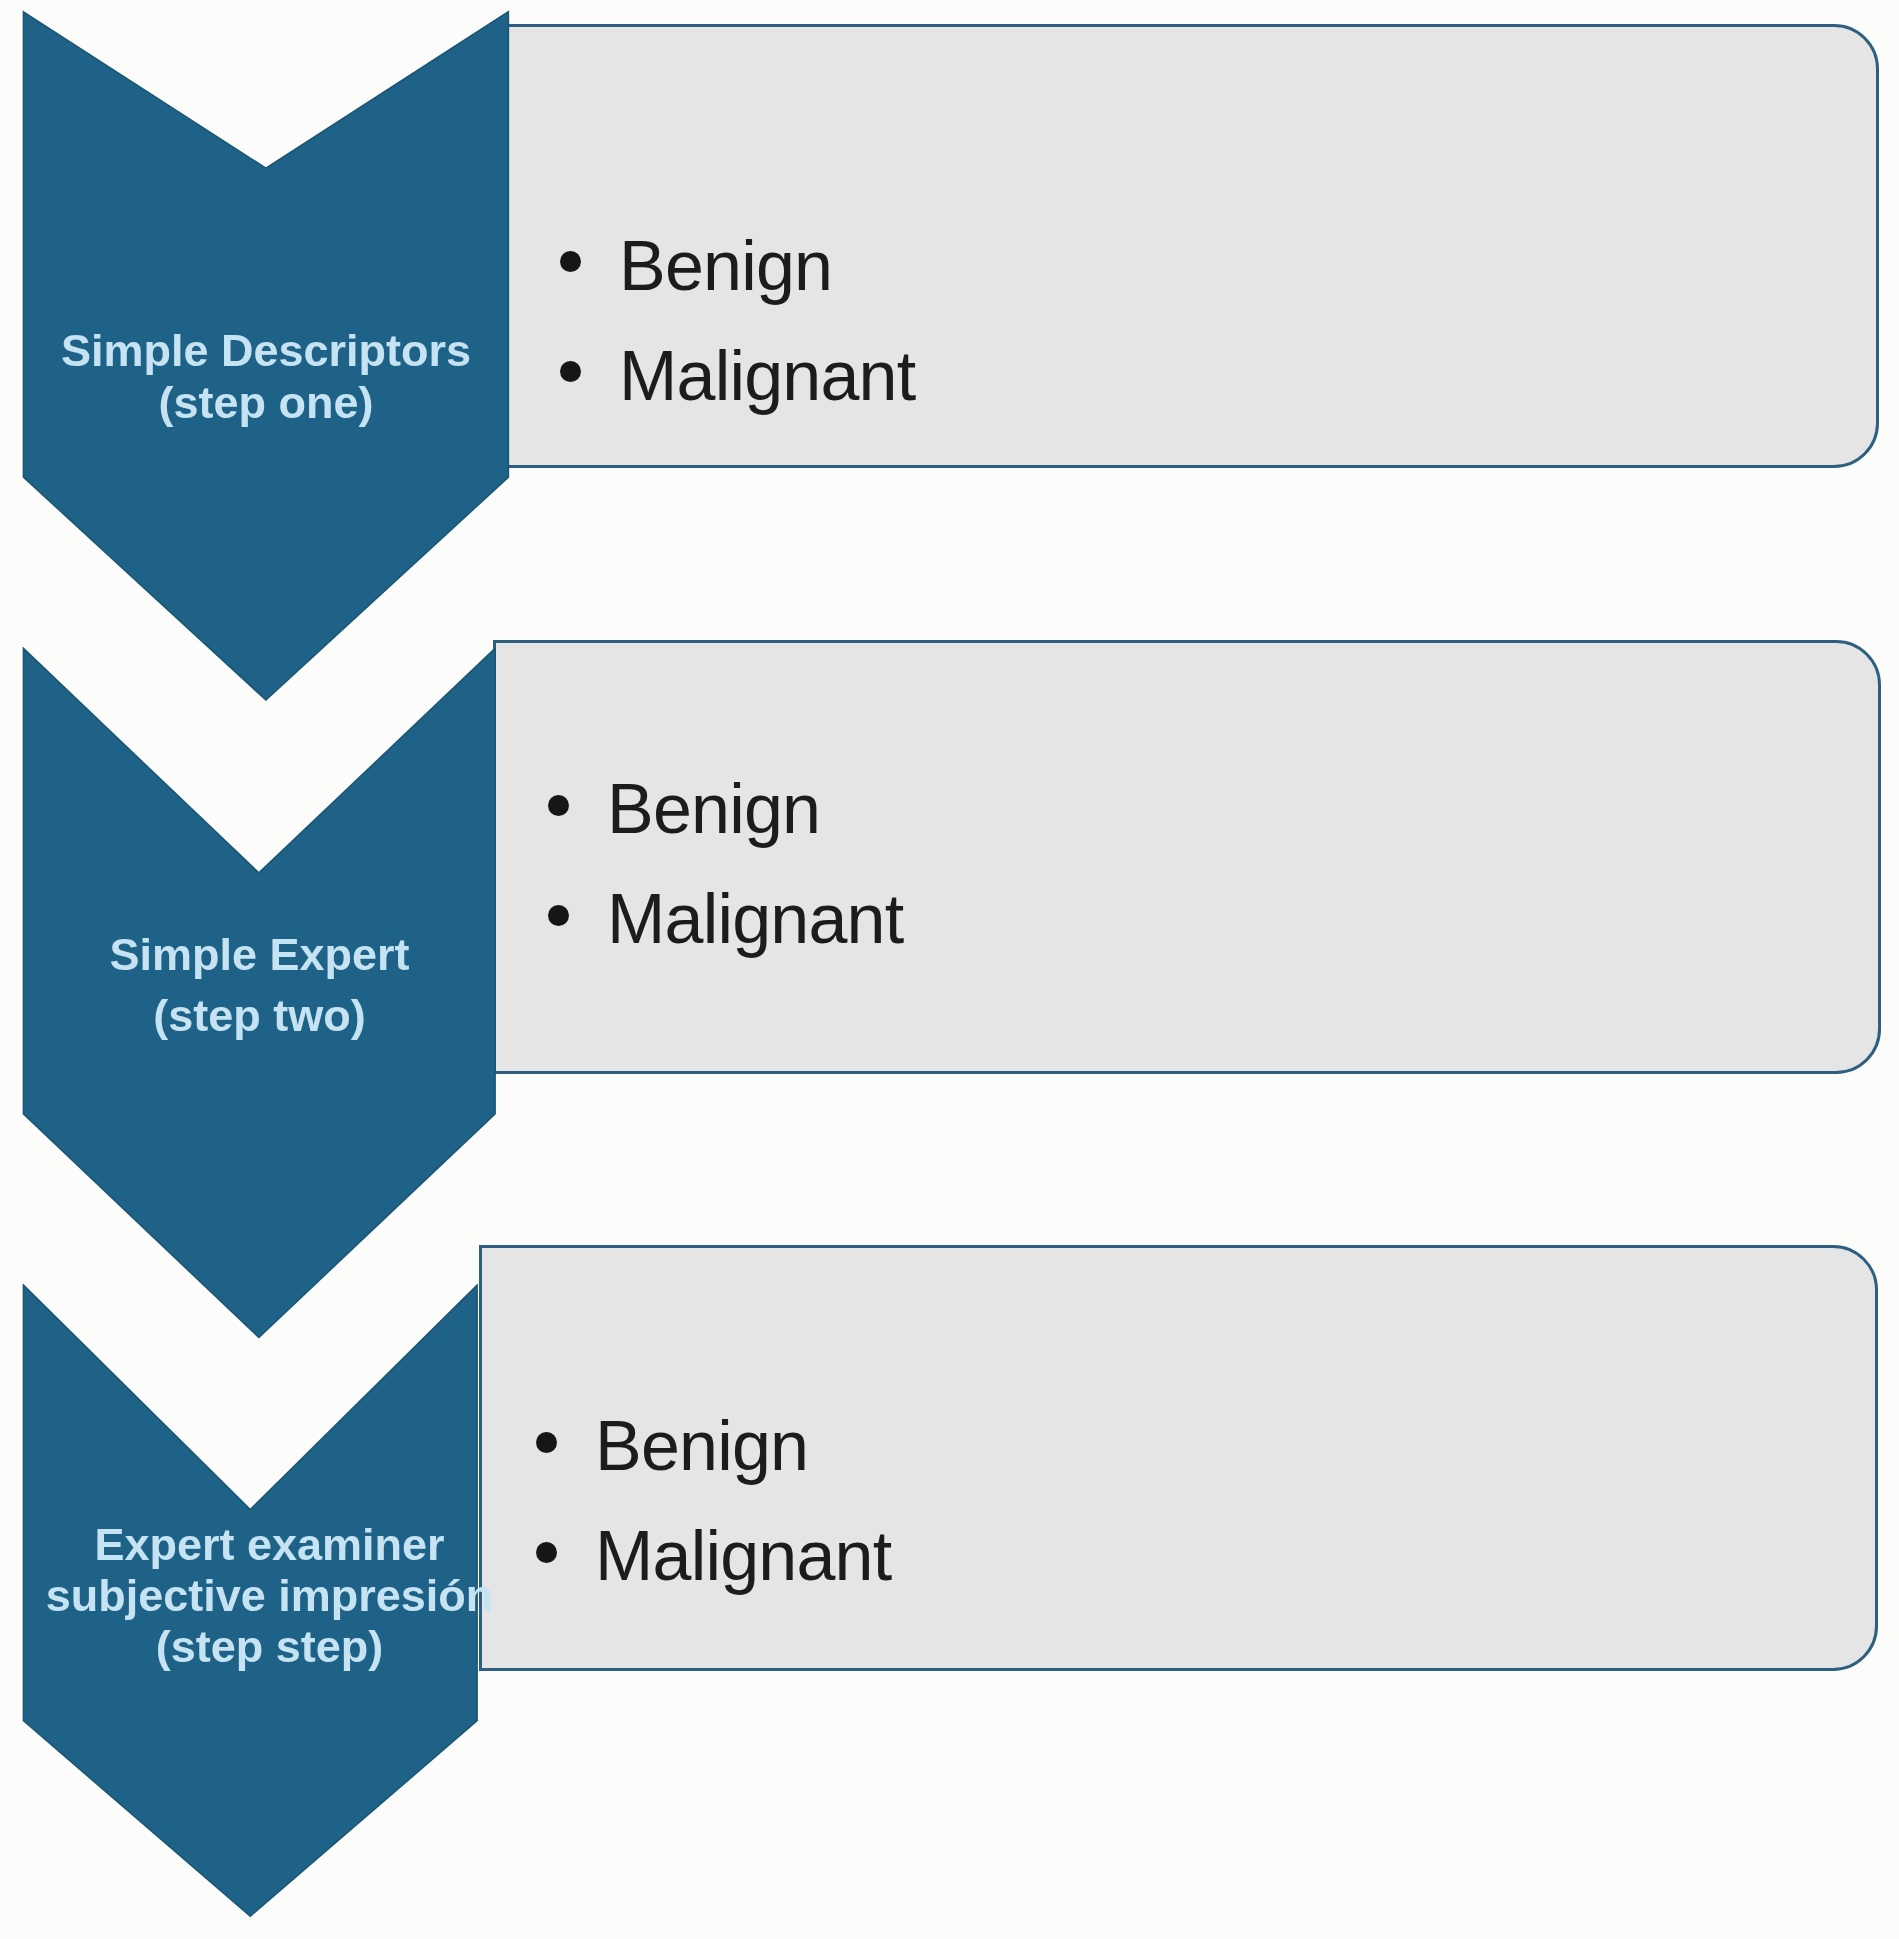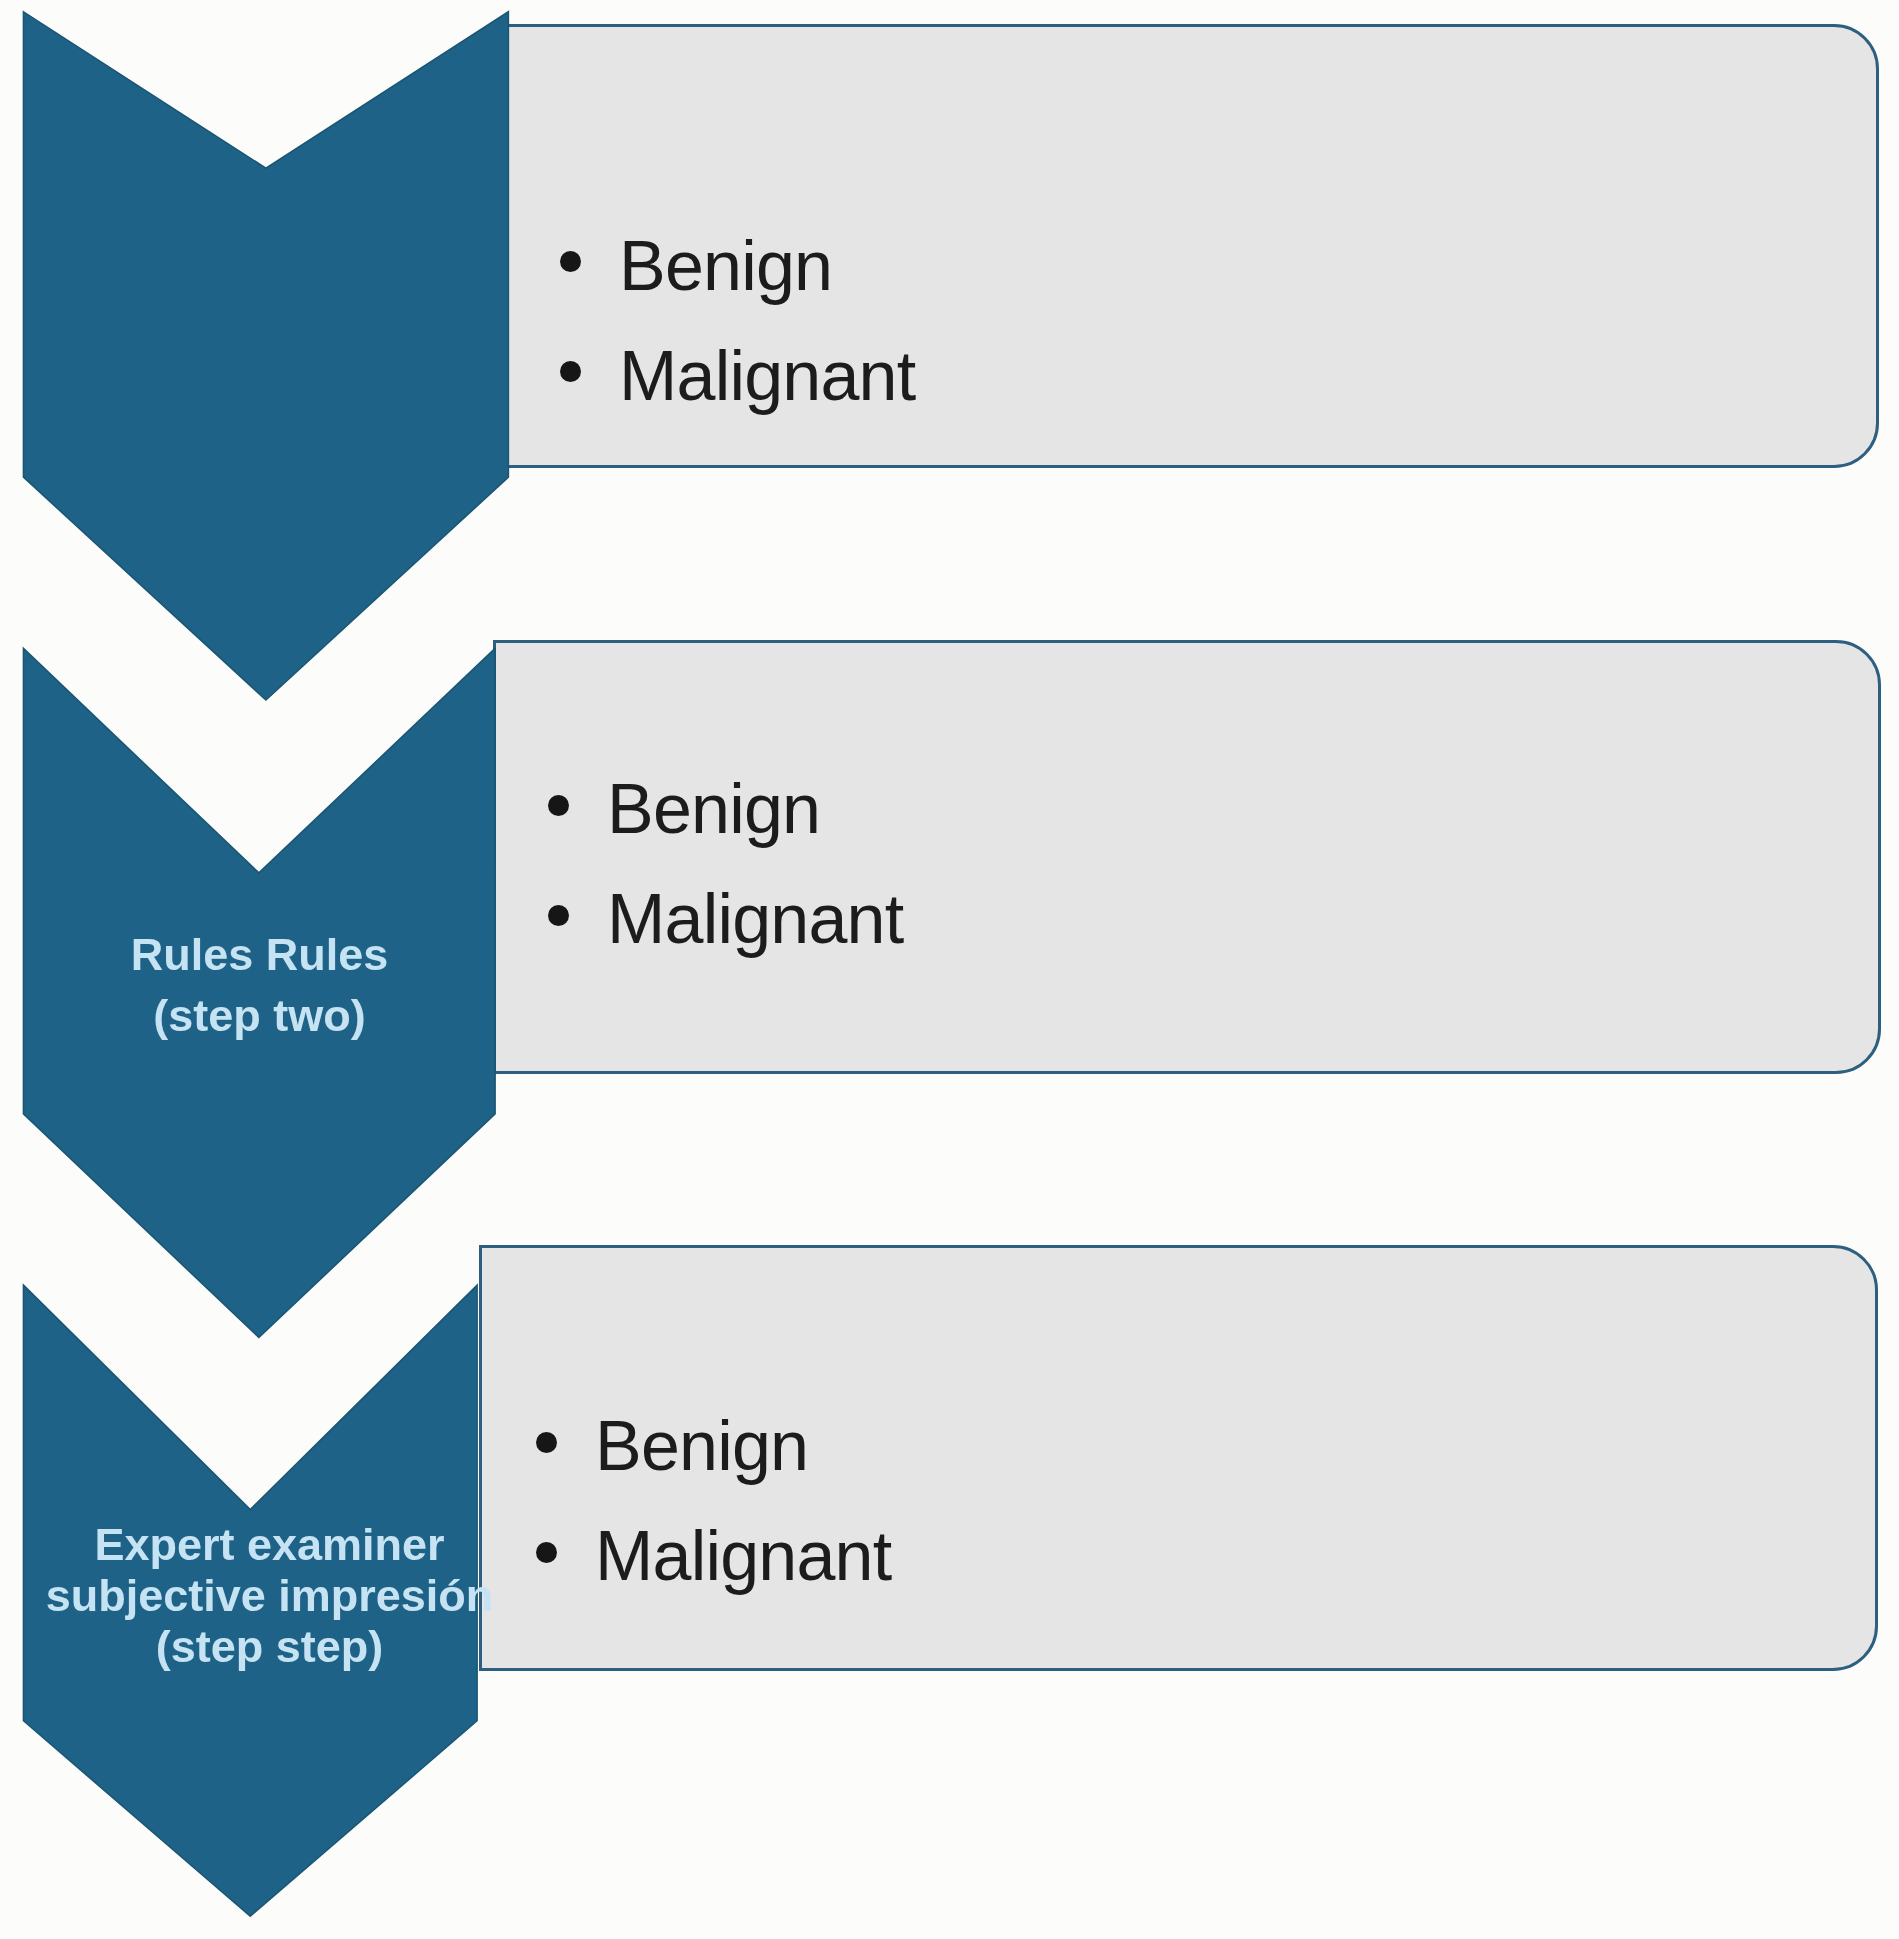--- a/index.html
+++ b/index.html
@@ -99,23 +99,27 @@
       </div>
     </div>
   </div>
 
   <svg class="chevron-svg" width="1899" height="1939" viewBox="0 0 2428 2479">
     <polygon points="30,15 340,215 650,15 650,610 340,895 30,610" fill="#1F6287" stroke="#1A5674" stroke-width="2"></polygon>
     <polygon points="30,829 331,1116 633,829 633,1424 331,1710 30,1424" fill="#1F6287" stroke="#1A5674" stroke-width="2"></polygon>
     <polygon points="30,1643 320,1930 610,1643 610,2200 320,2450 30,2200" fill="#1F6287" stroke="#1A5674" stroke-width="2"></polygon>
   </svg>
 
+  <div class="chevron-label cl1">
+    <div class="chevron-line">Simple Descriptors</div>
+    <div class="chevron-line">(step one)</div>
+  </div>
 
   <div class="chevron-label cl2">
-    <div class="chevron-line">Rules Rules</div>
+    <div class="chevron-line">Simple Expert</div>
     <div class="chevron-line line-gap">(step two)</div>
   </div>
 
   <div class="chevron-label cl3">
     <div class="chevron-line">Expert examiner</div>
     <div class="chevron-line">subjective impresión</div>
     <div class="chevron-line">(step step)</div>
   </div>
 
 </div>

